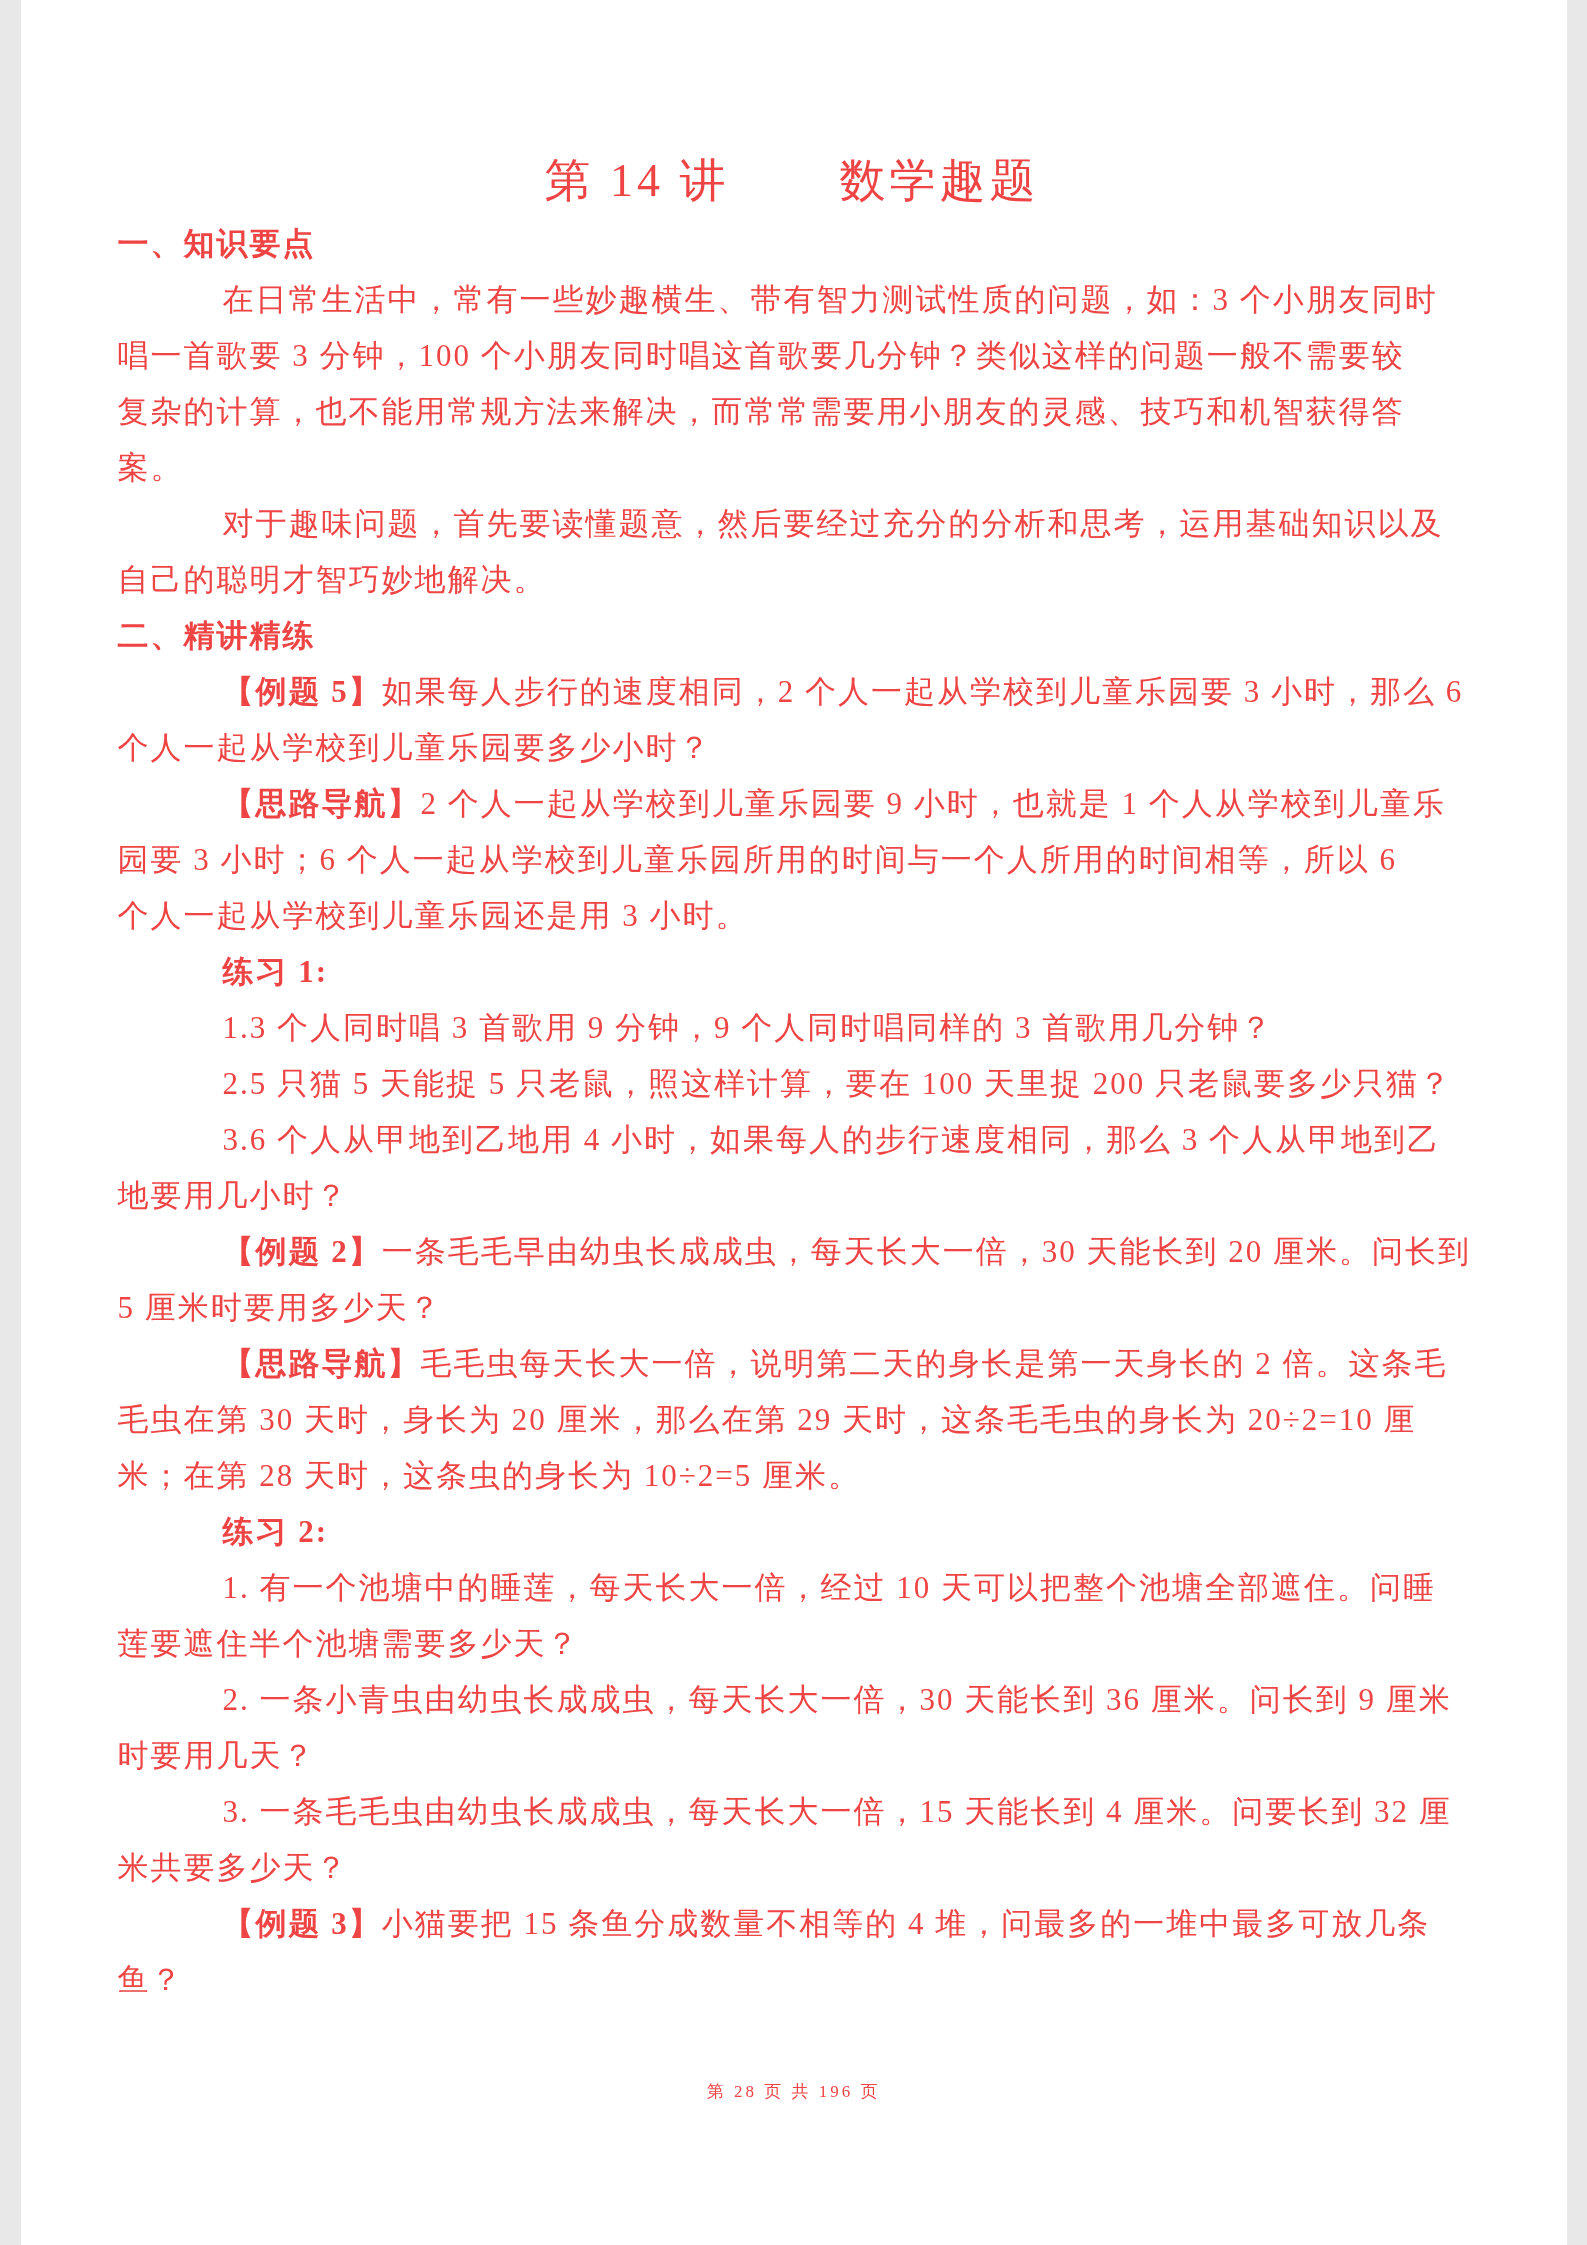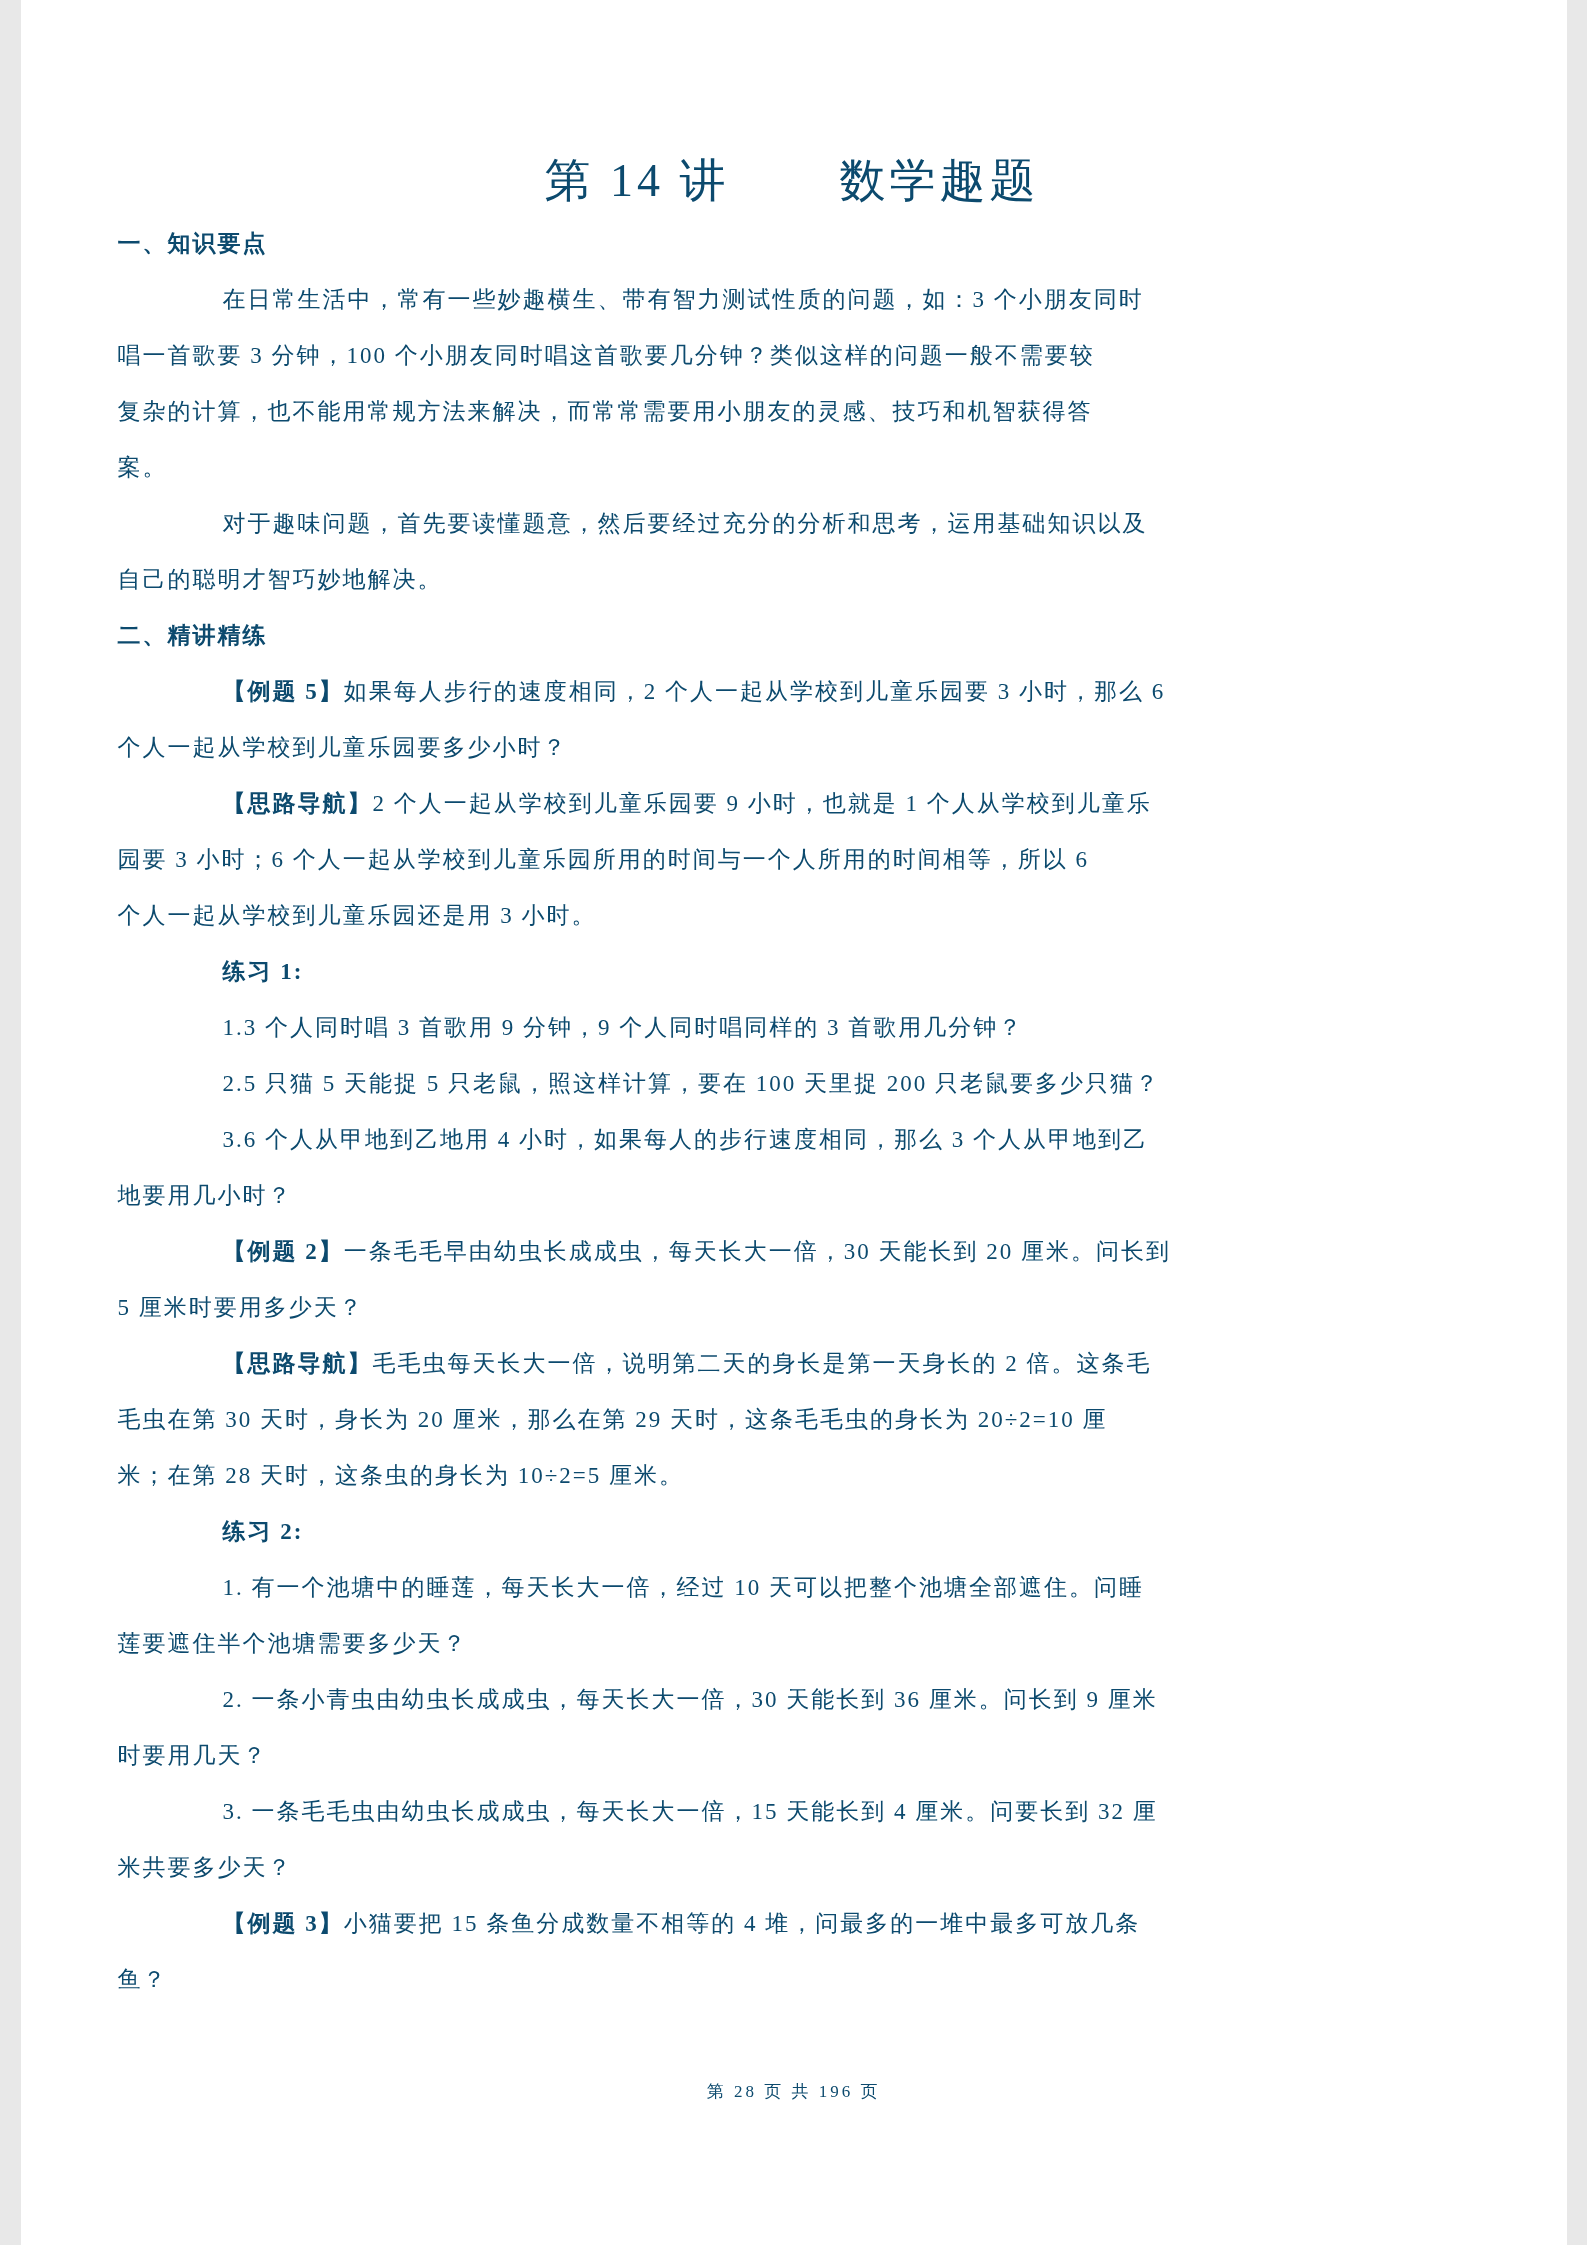--- a/index.html
+++ b/index.html
@@ -2,34 +2,34 @@
 <html><head>
 <meta charset="utf-8">
 <style>
   html,body{margin:0;padding:0;background:#e8e8e8;}
   .page{
     position:relative;
     width:1546px;height:2245px;
     margin:0 auto;
     background:#ffffff;
     font-family:"Liberation Serif","DejaVu Serif",serif;
-    color:#0c4a6e;
+    color:#ef4444;
     overflow:hidden;
   }
   .doc{position:absolute;left:97px;right:100px;top:0;}
   .title{
     margin-top:146px;height:70px;line-height:70px;
     text-align:center;font-size:46px;letter-spacing:4px;
     white-space:nowrap;
   }
   .title .gap{display:inline-block;width:110px;}
   .content{margin:0;}
   .line{
     height:56px;line-height:56px;
-    font-size:23px;letter-spacing:2px;
+    font-size:31px;letter-spacing:2px;
     white-space:nowrap;
   }
   .in{padding-left:105px;}
   .hd{font-weight:bold;}
   .b{font-weight:bold;}
   .footer{
     position:absolute;left:0;right:0;top:2080px;
     text-align:center;font-size:17px;letter-spacing:3px;
   }
 </style>

